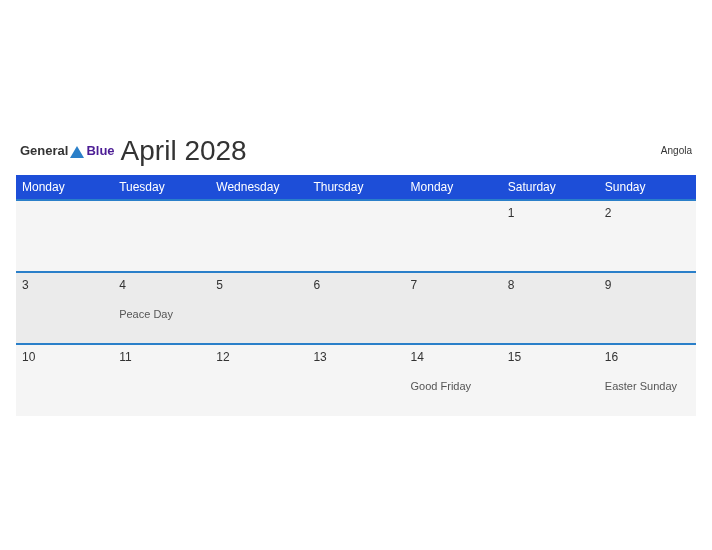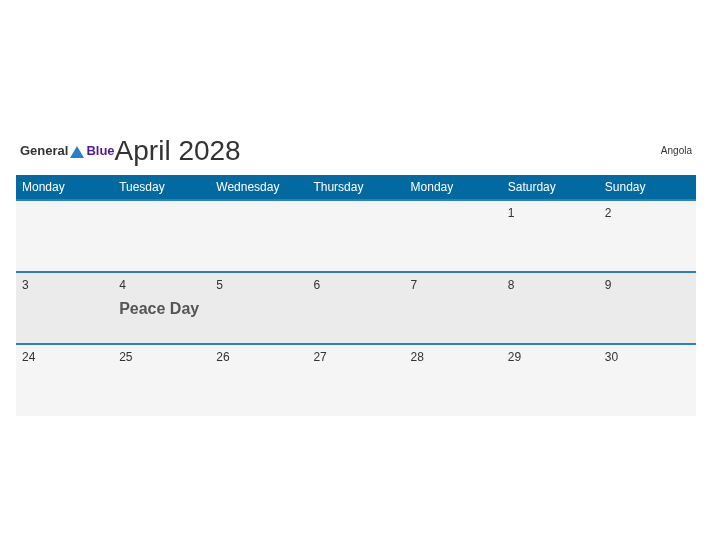--- a/index.html
+++ b/index.html
@@ -17,20 +17,21 @@
       width: 700px;
       background: #fff;
       padding: 10px 10px 10px 10px;
     }
     .header {
       display: flex;
       align-items: center;
       justify-content: space-between;
       margin-bottom: 8px;
       padding: 0 4px;
+      gap: 6px;
     }
     .logo {
       display: flex;
       align-items: center;
       font-size: 13px;
     }
     .logo-general {
       color: #333;
       font-weight: bold;
     }
@@ -56,21 +57,21 @@
     .country {
       font-size: 10px;
       color: #333;
       text-align: right;
     }
     .calendar-table {
       width: 100%;
       border-collapse: collapse;
     }
     .calendar-table thead tr {
-      background: #0369a1;
+      background: #1d4ed8;
     }
     .calendar-table thead th {
       color: #fff;
       font-size: 12px;
       font-weight: normal;
       padding: 5px 6px;
       text-align: left;
       border: none;
     }
     .calendar-table tbody tr {
@@ -90,24 +91,23 @@
       background: #ebebeb;
     }
     .day-number {
       display: block;
       font-size: 12px;
       color: #333;
       margin-bottom: 2px;
     }
     .holiday {
       display: block;
-      font-size: 16px;
+      font-size: 11px;
       color: #555;
-      margin-top: 8px;
-      font-weight: bold;
+      margin-top: 16px;
     }
   </style>
 </head>
 <body>
 
 <div class="calendar-wrapper">
   <div class="header">
     <div class="logo">
       <span class="logo-general">General</span>
       <div class="logo-triangle"></div>
@@ -161,36 +161,38 @@
           </td>
           <td>
             <span class="day-number">8</span>
           </td>
           <td>
             <span class="day-number">9</span>
           </td>
         </tr>
         <tr>
           <td>
-            <span class="day-number">24</span>
+            <span class="day-number">10</span>
           </td>
           <td>
-            <span class="day-number">25</span>
+            <span class="day-number">11</span>
           </td>
           <td>
-            <span class="day-number">26</span>
+            <span class="day-number">12</span>
           </td>
           <td>
-            <span class="day-number">27</span>
+            <span class="day-number">13</span>
           </td>
           <td>
-            <span class="day-number">28</span>
+            <span class="day-number">14</span>
+            <span class="holiday">Good Friday</span>
           </td>
           <td>
-            <span class="day-number">29</span>
+            <span class="day-number">15</span>
           </td>
           <td>
-            <span class="day-number">30</span>
+            <span class="day-number">16</span>
+            <span class="holiday">Easter Sunday</span>
           </td>
         </tr>
       </tbody>
   </table>
 </div>
 
 </body></html>

